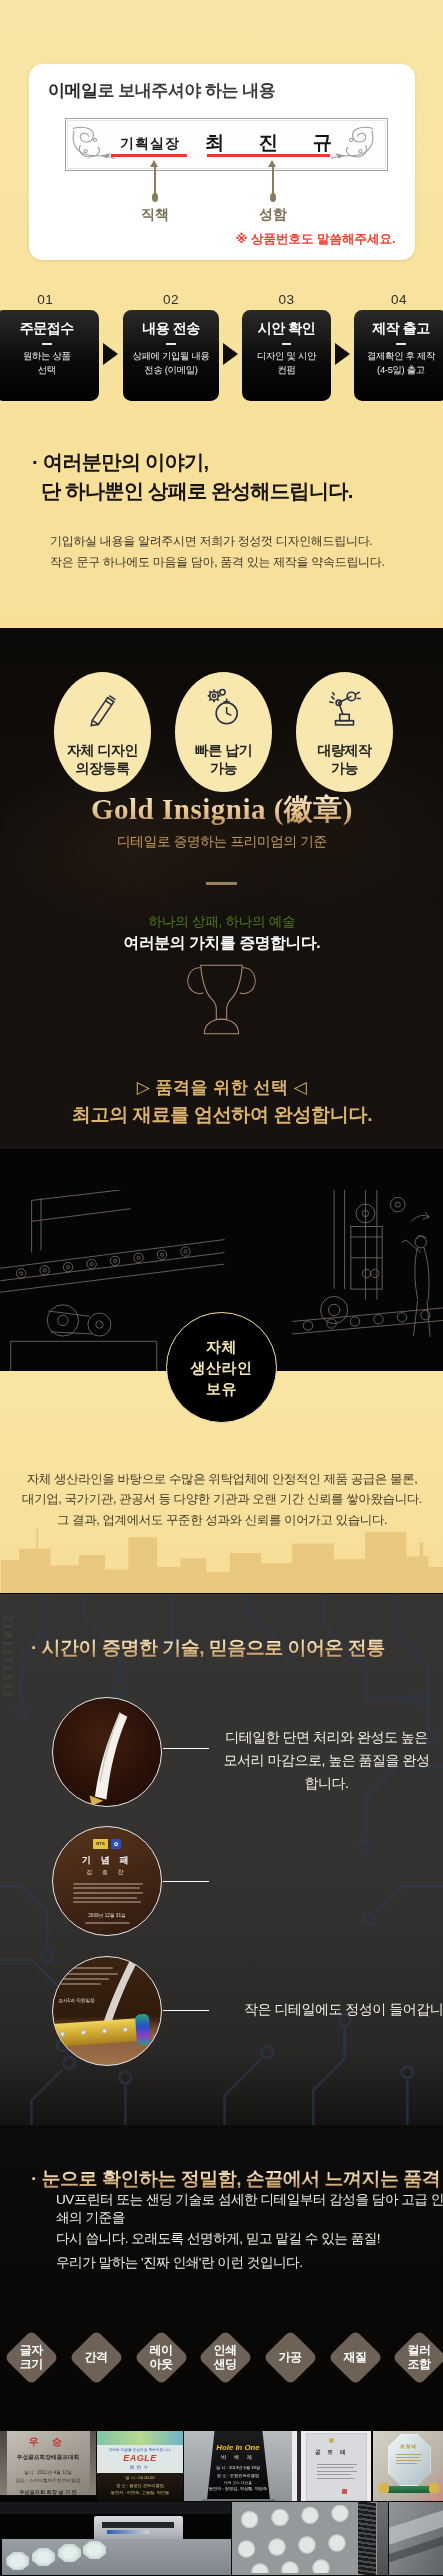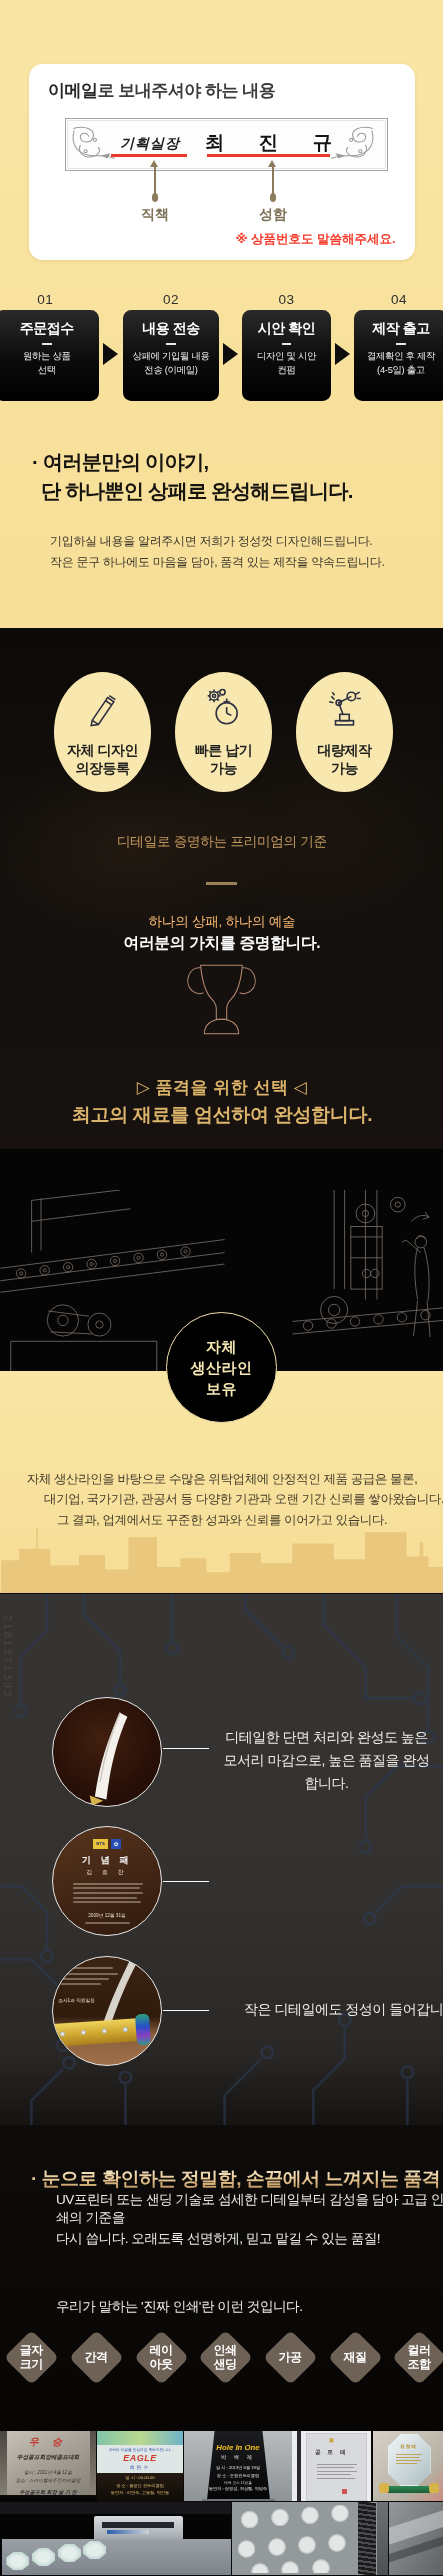--- a/index.html
+++ b/index.html
@@ -6,21 +6,21 @@
   .page{position:relative;width:444px;height:2576px;overflow:hidden;background:#0a0a0a;
         font-family:"Liberation Sans","DejaVu Sans",sans-serif;}
   .abs{position:absolute;}
   .ctr{text-align:center;}
   
   .sec-yellow{left:0;top:0;width:444px;height:628px;background:linear-gradient(180deg,#f9e6a6 0%,#f8e19c 60%,#f7df98 100%);}
   .card{left:29px;top:64px;width:386px;height:196px;background:#ffffff;border-radius:13.6px;box-shadow:0 1px 3.1px rgba(180,150,60,.25);}
   .card-title{left:48px;top:79px;font-size:17px;color:#3c3c3c;font-weight:bold;letter-spacing:-0.5px;}
   .card-title .xb{font-weight:bold;color:#262626;}
   .cert{left:65px;top:118px;width:321px;height:51px;background:#fdfdfd;border:1px solid #a3a3a3;box-shadow:inset 0 0 0 1.6px #fff, inset 0 0 0 2.1px #c8c8c8;}
-  .cert-pos{left:111px;top:135px;width:78px;font-size:14px;font-weight:bold;color:#1d1d1d;font-family:"Liberation Serif",serif;text-align:center;letter-spacing:1px;font-style:italic;}
+  .cert-pos{left:111px;top:135px;width:78px;font-size:14px;font-weight:bold;color:#1d1d1d;font-family:"Liberation Serif",serif;text-align:center;letter-spacing:1px;}
   .cert-name{left:205px;top:129px;width:127px;display:flex;justify-content:space-between;font-size:19.3px;font-weight:bold;color:#141414;font-family:"Liberation Serif",serif;}
   .redline{height:2.6px;background:#e8392c;top:154px;}
   .arrow{width:1.6px;background:#8c7b5c;}
   .arrow-head{width:0;height:0;border-left:4.7px solid transparent;border-right:4.7px solid transparent;border-bottom:7.3px solid #8c7b5c;}
   .arrow-dot{width:6.3px;height:9px;border-radius:50%;background:#8c7b5c;}
   .uplabel{font-size:14px;font-weight:bold;color:#7c7057;}
   .notice{font-size:12.5px;font-weight:bold;color:#f53b2a;}
   
   .stepnum{top:292px;width:99px;text-align:center;font-size:13.6px;color:#2f2f2f;letter-spacing:0.5px;}
   .stepbox{top:310px;height:91px;border-radius:8.3px;background:linear-gradient(180deg,#2a2a2a 0%,#0b0b0b 55%,#000 100%);color:#fff;text-align:center;padding-top:10.4px;box-sizing:border-box;}
@@ -38,21 +38,21 @@
      linear-gradient(180deg,#0c0a08 0%,#14100c 45%,#171210 100%);}
   .feat{width:97px;height:120px;border-radius:50%;background:#f8e8b0;top:44px;text-align:center;}
   .feat .lab{position:absolute;left:0;width:100%;top:69px;font-size:14px;font-weight:bold;color:#1e1e1c;line-height:1.3;letter-spacing:-0.5px;}
   .goldtext{color:#e2bd80;}
   @supports (-webkit-background-clip: text){
     .goldtext{background:linear-gradient(180deg,#faf0da 0%,#e6c48d 55%,#a87c49 100%);-webkit-background-clip:text;background-clip:text;color:transparent;}
   }
   .hero-title{left:0;top:790px;width:444px;text-align:center;font-family:"Liberation Serif",serif;font-size:29px;font-weight:bold;letter-spacing:0.5px;}
   .hero-sub{left:0;top:833px;width:444px;text-align:center;font-size:13.6px;color:#c59a60;letter-spacing:-0.3px;}
   .hero-div{left:206px;top:882px;width:31px;height:3.1px;background:#97805a;}
-  .hero-tag1{left:0;top:913px;width:444px;text-align:center;font-size:13.6px;color:#fdba74;letter-spacing:-0.3px;}
+  .hero-tag1{left:0;top:913px;width:444px;text-align:center;font-size:13.6px;color:#4d7c0f;letter-spacing:-0.3px;}
   .hero-tag2{left:0;top:933px;width:444px;text-align:center;font-size:15.7px;font-weight:bold;color:#ffffff;letter-spacing:-0.3px;}
   .hero-sel1{left:0;top:1076px;width:444px;text-align:center;font-size:17px;font-weight:bold;color:#d9b168;letter-spacing:0.5px;}
   .hero-sel2{left:0;top:1102px;width:444px;text-align:center;font-size:19px;font-weight:bold;color:#dcb46c;letter-spacing:-0.3px;}
   
   .sec-prod{left:0;top:1149px;width:444px;height:444px;background:#050505;}
   .prod-yellow{left:0;top:222px;width:444px;height:222px;background:linear-gradient(180deg,#f9e6a4 0%,#f6dd96 100%);}
   .badge{left:166px;top:163px;width:109px;height:109px;border-radius:50%;background:#000;border:1.6px solid #f2e2ac;display:flex;flex-direction:column;justify-content:center;align-items:center;gap:5.7px;z-index:3;}
   .badge div{font-size:15px;font-weight:bold;color:#f6e7b2;letter-spacing:0.5px;line-height:1;}
   .trust{left:0;width:444px;text-align:center;font-size:12.5px;color:#413a2a;letter-spacing:-0.4px;}
   
@@ -216,20 +216,21 @@
           <path d="M10,14 L16,20 M6,24 L14,26 M12,6 L16,12"></path>
         </g>
       </svg>
       <div class="lab">
         <div>대량제작</div>
         <div>가능</div>
       </div>
     </div>
   </div>
 
+  <div class="abs hero-title goldtext">Gold Insignia (徽章)</div>
   <div class="abs hero-sub">디테일로 증명하는 프리미엄의 기준</div>
   <div class="abs hero-div"></div>
   <div class="abs hero-tag1">하나의 상패, 하나의 예술</div>
   <div class="abs hero-tag2">여러분의 가치를 증명합니다.</div>
 
   <svg class="abs" style="left:177px;top:961px;" width="89" height="79" viewBox="0 0 170 152">
     <g fill="none" stroke="#b48a70" stroke-width="2">
       <path d="M45,8 L125,8 C125,8 123,54 104,73 C97,80 95,84 95,92 L95,112 L75,112 L75,92 C75,84 73,80 66,73 C47,54 45,8 45,8 Z"></path>
       <path d="M45,13 C22,10 12,42 28,57 C35,63 44,64 50,61"></path>
       <path d="M125,13 C148,10 158,42 142,57 C135,63 126,64 120,61"></path>
@@ -299,21 +300,21 @@
 
     <div class="abs prod-yellow"></div>
 
     <div class="abs trust" style="top:322px;">자체 생산라인을 바탕으로 수많은 위탁업체에 안정적인 제품 공급은 물론,</div>
 
     <div class="abs badge">
       <div>자체</div>
       <div>생산라인</div>
       <div>보유</div>
     </div>
-    <div class="abs trust" style="top:342px;text-align:right;">대기업, 국가기관, 관공서 등 다양한 기관과 오랜 기간 신뢰를 쌓아왔습니다.</div>
+    <div class="abs trust" style="top:342px;">대기업, 국가기관, 관공서 등 다양한 기관과 오랜 기간 신뢰를 쌓아왔습니다.</div>
     <div class="abs trust" style="top:363px;">그 결과, 업계에서도 꾸준한 성과와 신뢰를 이어가고 있습니다.</div>
 
     <svg class="abs" style="left:0;top:379px;" width="444" height="65" viewBox="0 0 850 125">
       <rect x="68" y="0" width="3" height="45" fill="#e9c87e"></rect>
       <polygon fill="#e9c87e" points="0,62 35,62 35,40 95,40 95,72 150,72 150,52 200,52 200,80 245,80 245,18 300,18 300,75 345,75 345,58 395,58 395,85 440,85 440,48 500,48 500,68 560,68 560,30 640,30 640,60 700,60 700,8 780,8 780,55 805,55 805,28 812,28 812,55 822,55 822,75 850,75 850,125 0,125"></polygon>
     </svg>
   </div>
 
   <div class="abs sec-circuit">
     <svg class="abs" style="left:0;top:0;opacity:.6;" width="444" height="532" viewBox="0 0 850 1019">
@@ -345,20 +346,21 @@
         <path d="M780,1019 V930"></path>
           <circle cx="780" cy="916" r="11"></circle>
         <path d="M60,1019 V970 L120,910"></path>
           <circle cx="132" cy="898" r="11"></circle>
         <path d="M240,1019 V940"></path>
           <circle cx="240" cy="926" r="11"></circle>
       </g>
     </svg>
     <div class="abs circ-num">2181371303</div>
 
+    <div class="abs craft-h goldtext">· 시간이 증명한 기술, 믿음으로 이어온 전통</div>
 
     <div class="abs dcirc c1" style="top:103px;">
       <svg width="110" height="110" viewBox="0 0 210 210">
         <path d="M128,28 C104,78 88,130 80,188 L102,194 C108,140 120,86 142,36 Z" fill="#f4f1ec"></path>
         <path d="M128,28 C110,70 98,112 90,160" stroke="#cfc8bf" stroke-width="3" fill="none"></path>
         <path d="M70,186 L96,196 L74,206 Z" fill="#d8b24a"></path>
       </svg>
     </div>
     <div class="abs dline" style="top:154px;"></div>
     <div class="abs dtext" style="top:132px;text-align:center;">
@@ -407,21 +409,21 @@
     <div class="abs dline" style="top:416px;"></div>
     <div class="abs dtext" style="top:404px;margin-left:27px;">
       <div>작은 디테일에도 정성이 들어갑니다.</div>
     </div>
   </div>
 
   <div class="abs sec-final">
     <div class="abs qual-h goldtext">· 눈으로 확인하는 정밀함, 손끝에서 느껴지는 품격</div>
     <div class="abs qual-b" style="top:66px;">UV프린터 또는 샌딩 기술로 섬세한 디테일부터 감성을 담아 고급 인쇄의 기준을</div>
     <div class="abs qual-b" style="top:105px;">다시 씁니다. 오래도록 선명하게, 믿고 맡길 수 있는 품질!</div>
-    <div class="abs qual-b" style="top:129px;margin-top:44px;">우리가 말하는 '진짜 인쇄'란 이런 것입니다.</div>
+    <div class="abs qual-b" style="top:129px;">우리가 말하는 '진짜 인쇄'란 이런 것입니다.</div>
 
     <div class="abs diawrap" style="left:4.2px;">
       <div class="dia"></div>
       <div class="dialab">
           <div>글자</div>
           <div>크기</div>
         </div>
     </div>
     <div class="abs diawrap" style="left:69px;">
       <div class="dia"></div>
@@ -462,21 +464,21 @@
       <div class="dia"></div>
       <div class="dialab">
           <div>컬러</div>
           <div>조합</div>
         </div>
     </div>
   </div>
 
   <div class="abs sec-photos">
 
-    <div class="abs ph" style="left:0;top:0;width:97px;height:65px;background:linear-gradient(150deg,#c9c4b9 0%,#a8a298 45%,#847f74 100%);border-right:1px solid #0a0a0a;border-bottom:1px solid #0a0a0a;font-style:italic;">
+    <div class="abs ph" style="left:0;top:0;width:97px;height:65px;background:linear-gradient(150deg,#c9c4b9 0%,#a8a298 45%,#847f74 100%);border-right:1px solid #0a0a0a;border-bottom:1px solid #0a0a0a;">
       <div style="position:absolute;left:0;top:0;width:7.3px;height:71px;background:linear-gradient(180deg,#4a4640,#8a857a);"></div>
       <div style="position:absolute;right:0;top:0;width:6.3px;height:71px;background:linear-gradient(180deg,#55504a,#8f897e);"></div>
       <div class="tiny" style="top:4.2px;color:#c23a30;font-size:10px;font-weight:bold;letter-spacing:5.2px;">우 승</div>
       <div class="tiny" style="top:23px;color:#2f2b26;font-size:5.7px;font-weight:bold;">우성골프회장배골프대회</div>
       <div class="tiny" style="top:38px;color:#3a362f;font-size:4.7px;">일시 : 2011년 4월 12일</div>
       <div class="tiny" style="top:46px;color:#3a362f;font-size:4.7px;">장소 : 스카이힐제주컨트리클럽</div>
       <div class="tiny" style="top:58px;color:#2f2b26;font-size:5.2px;font-weight:bold;">우성골프회 회장 설 기 찬</div>
     </div>
 
     <div class="abs ph" style="left:97px;top:0;width:87px;height:71px;background:#dfe6e6;border-right:1px solid #0a0a0a;border-bottom:1px solid #0a0a0a;">

